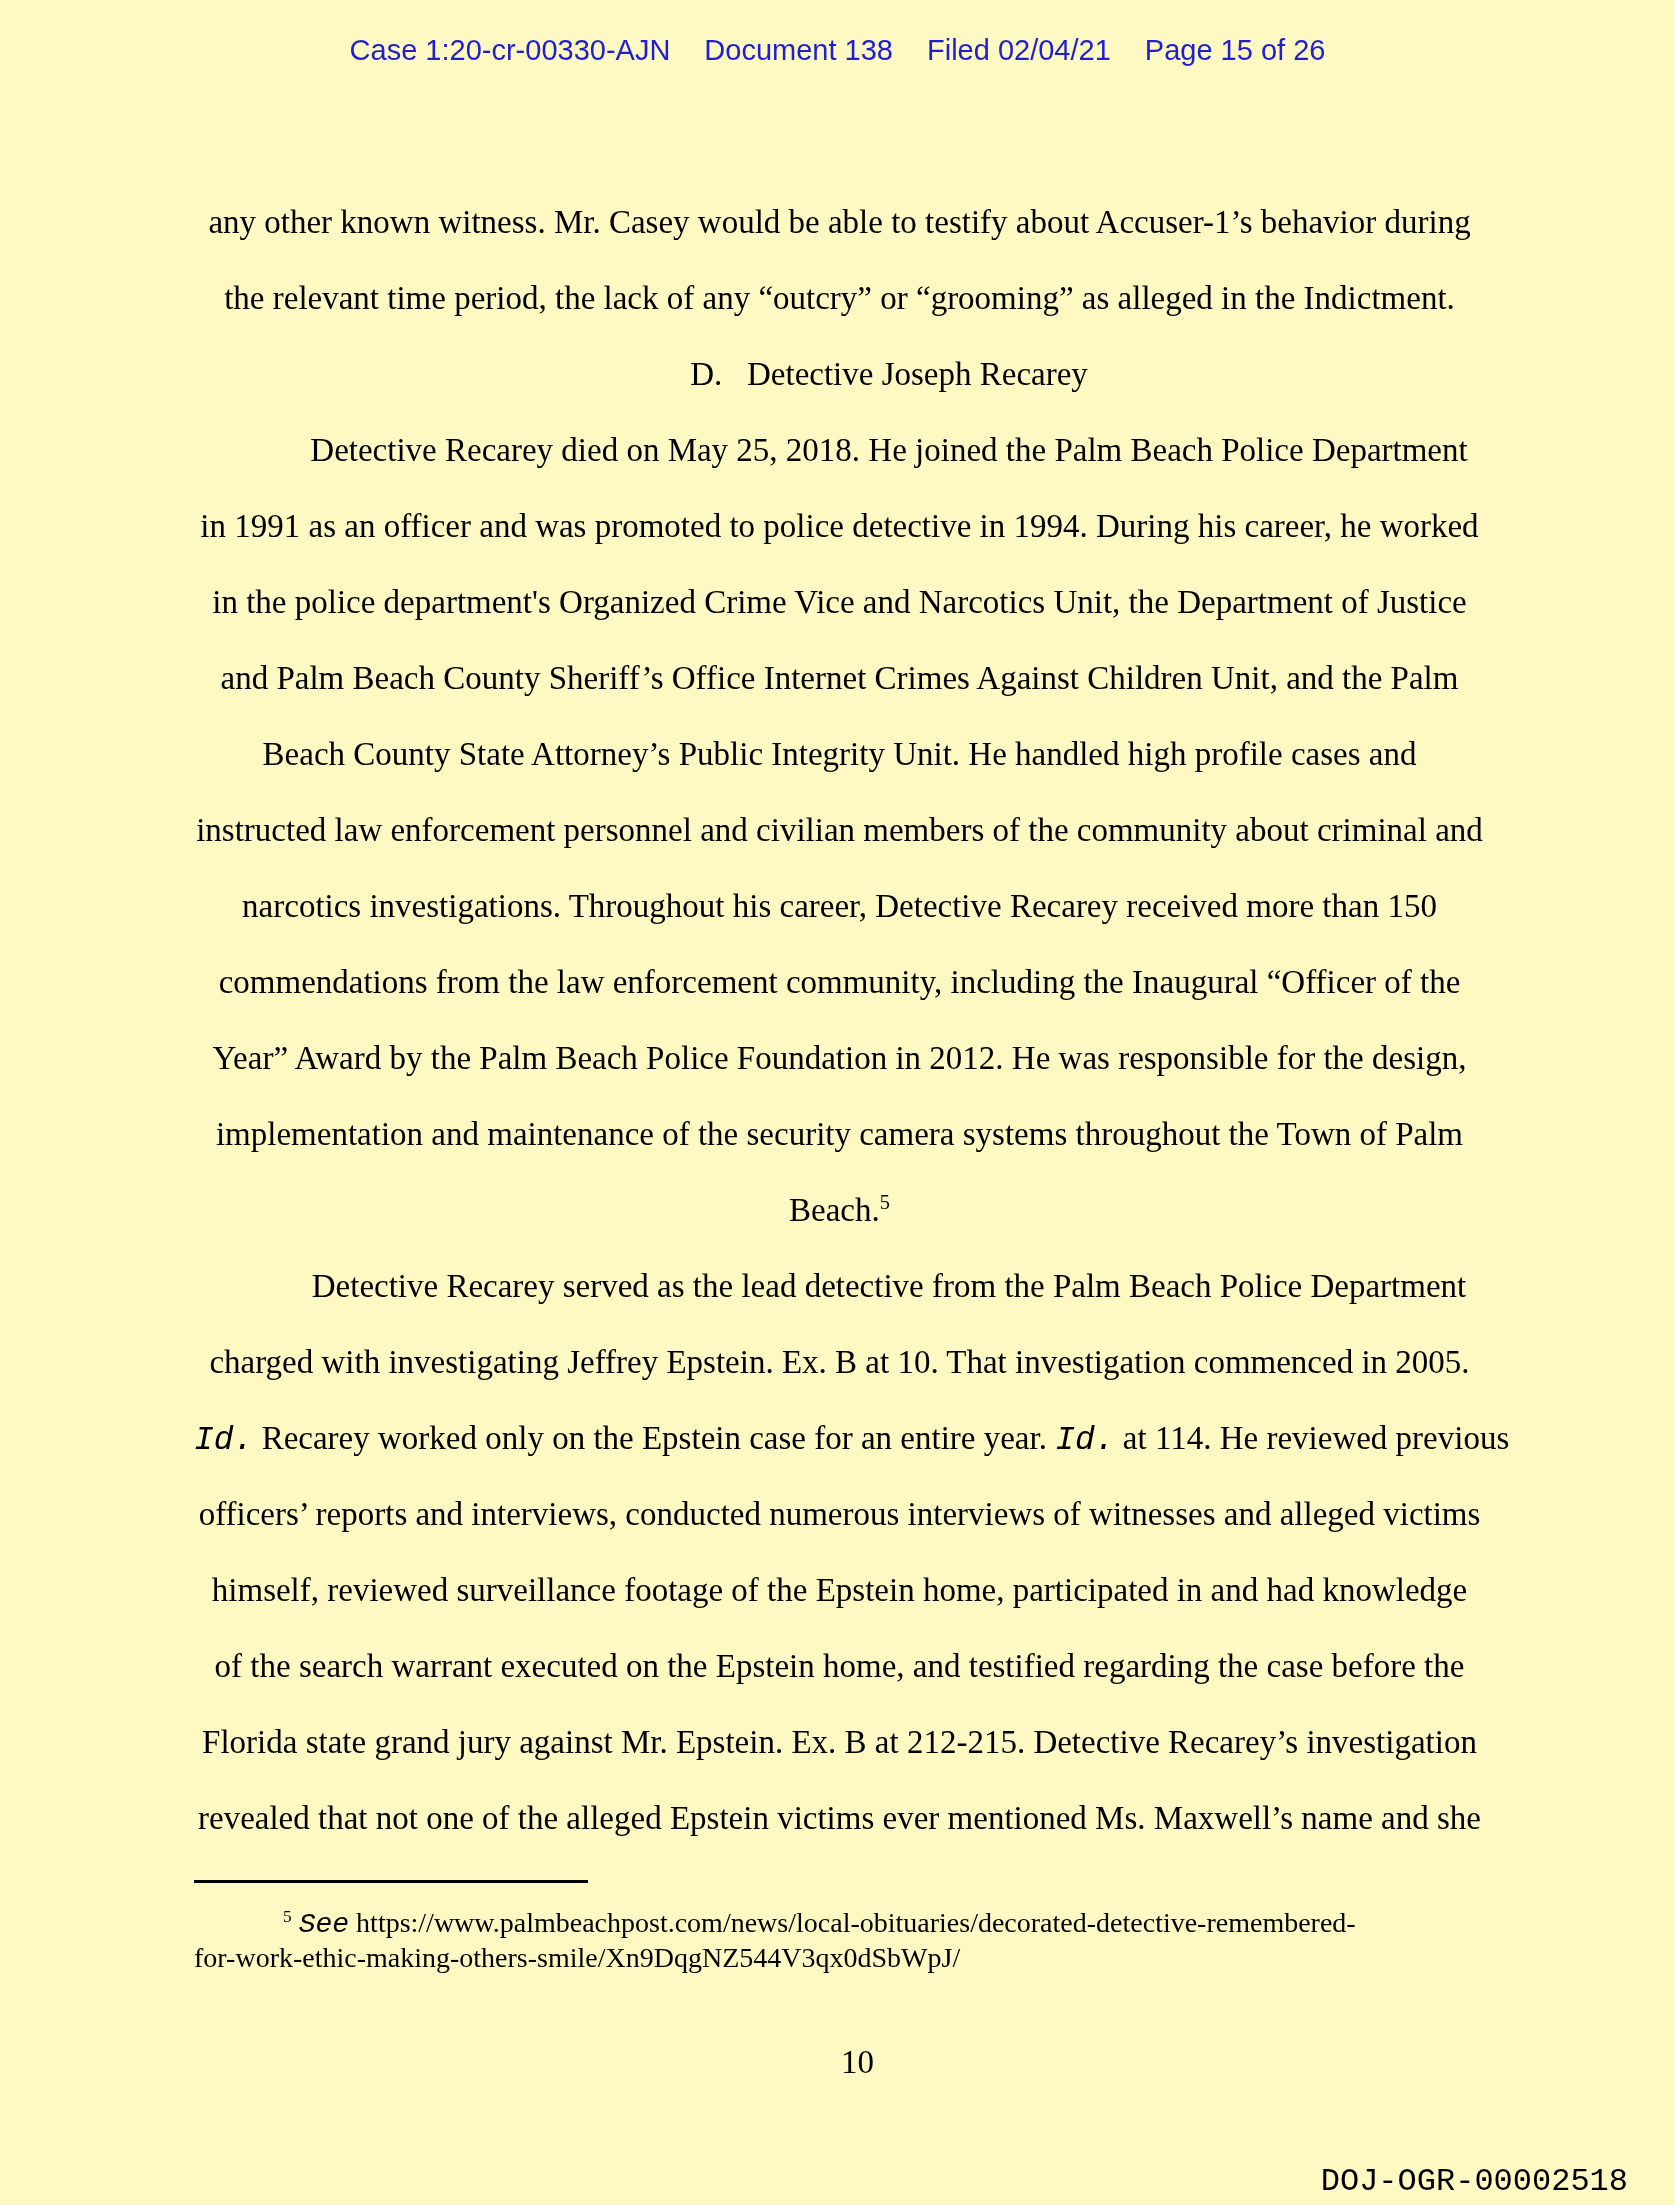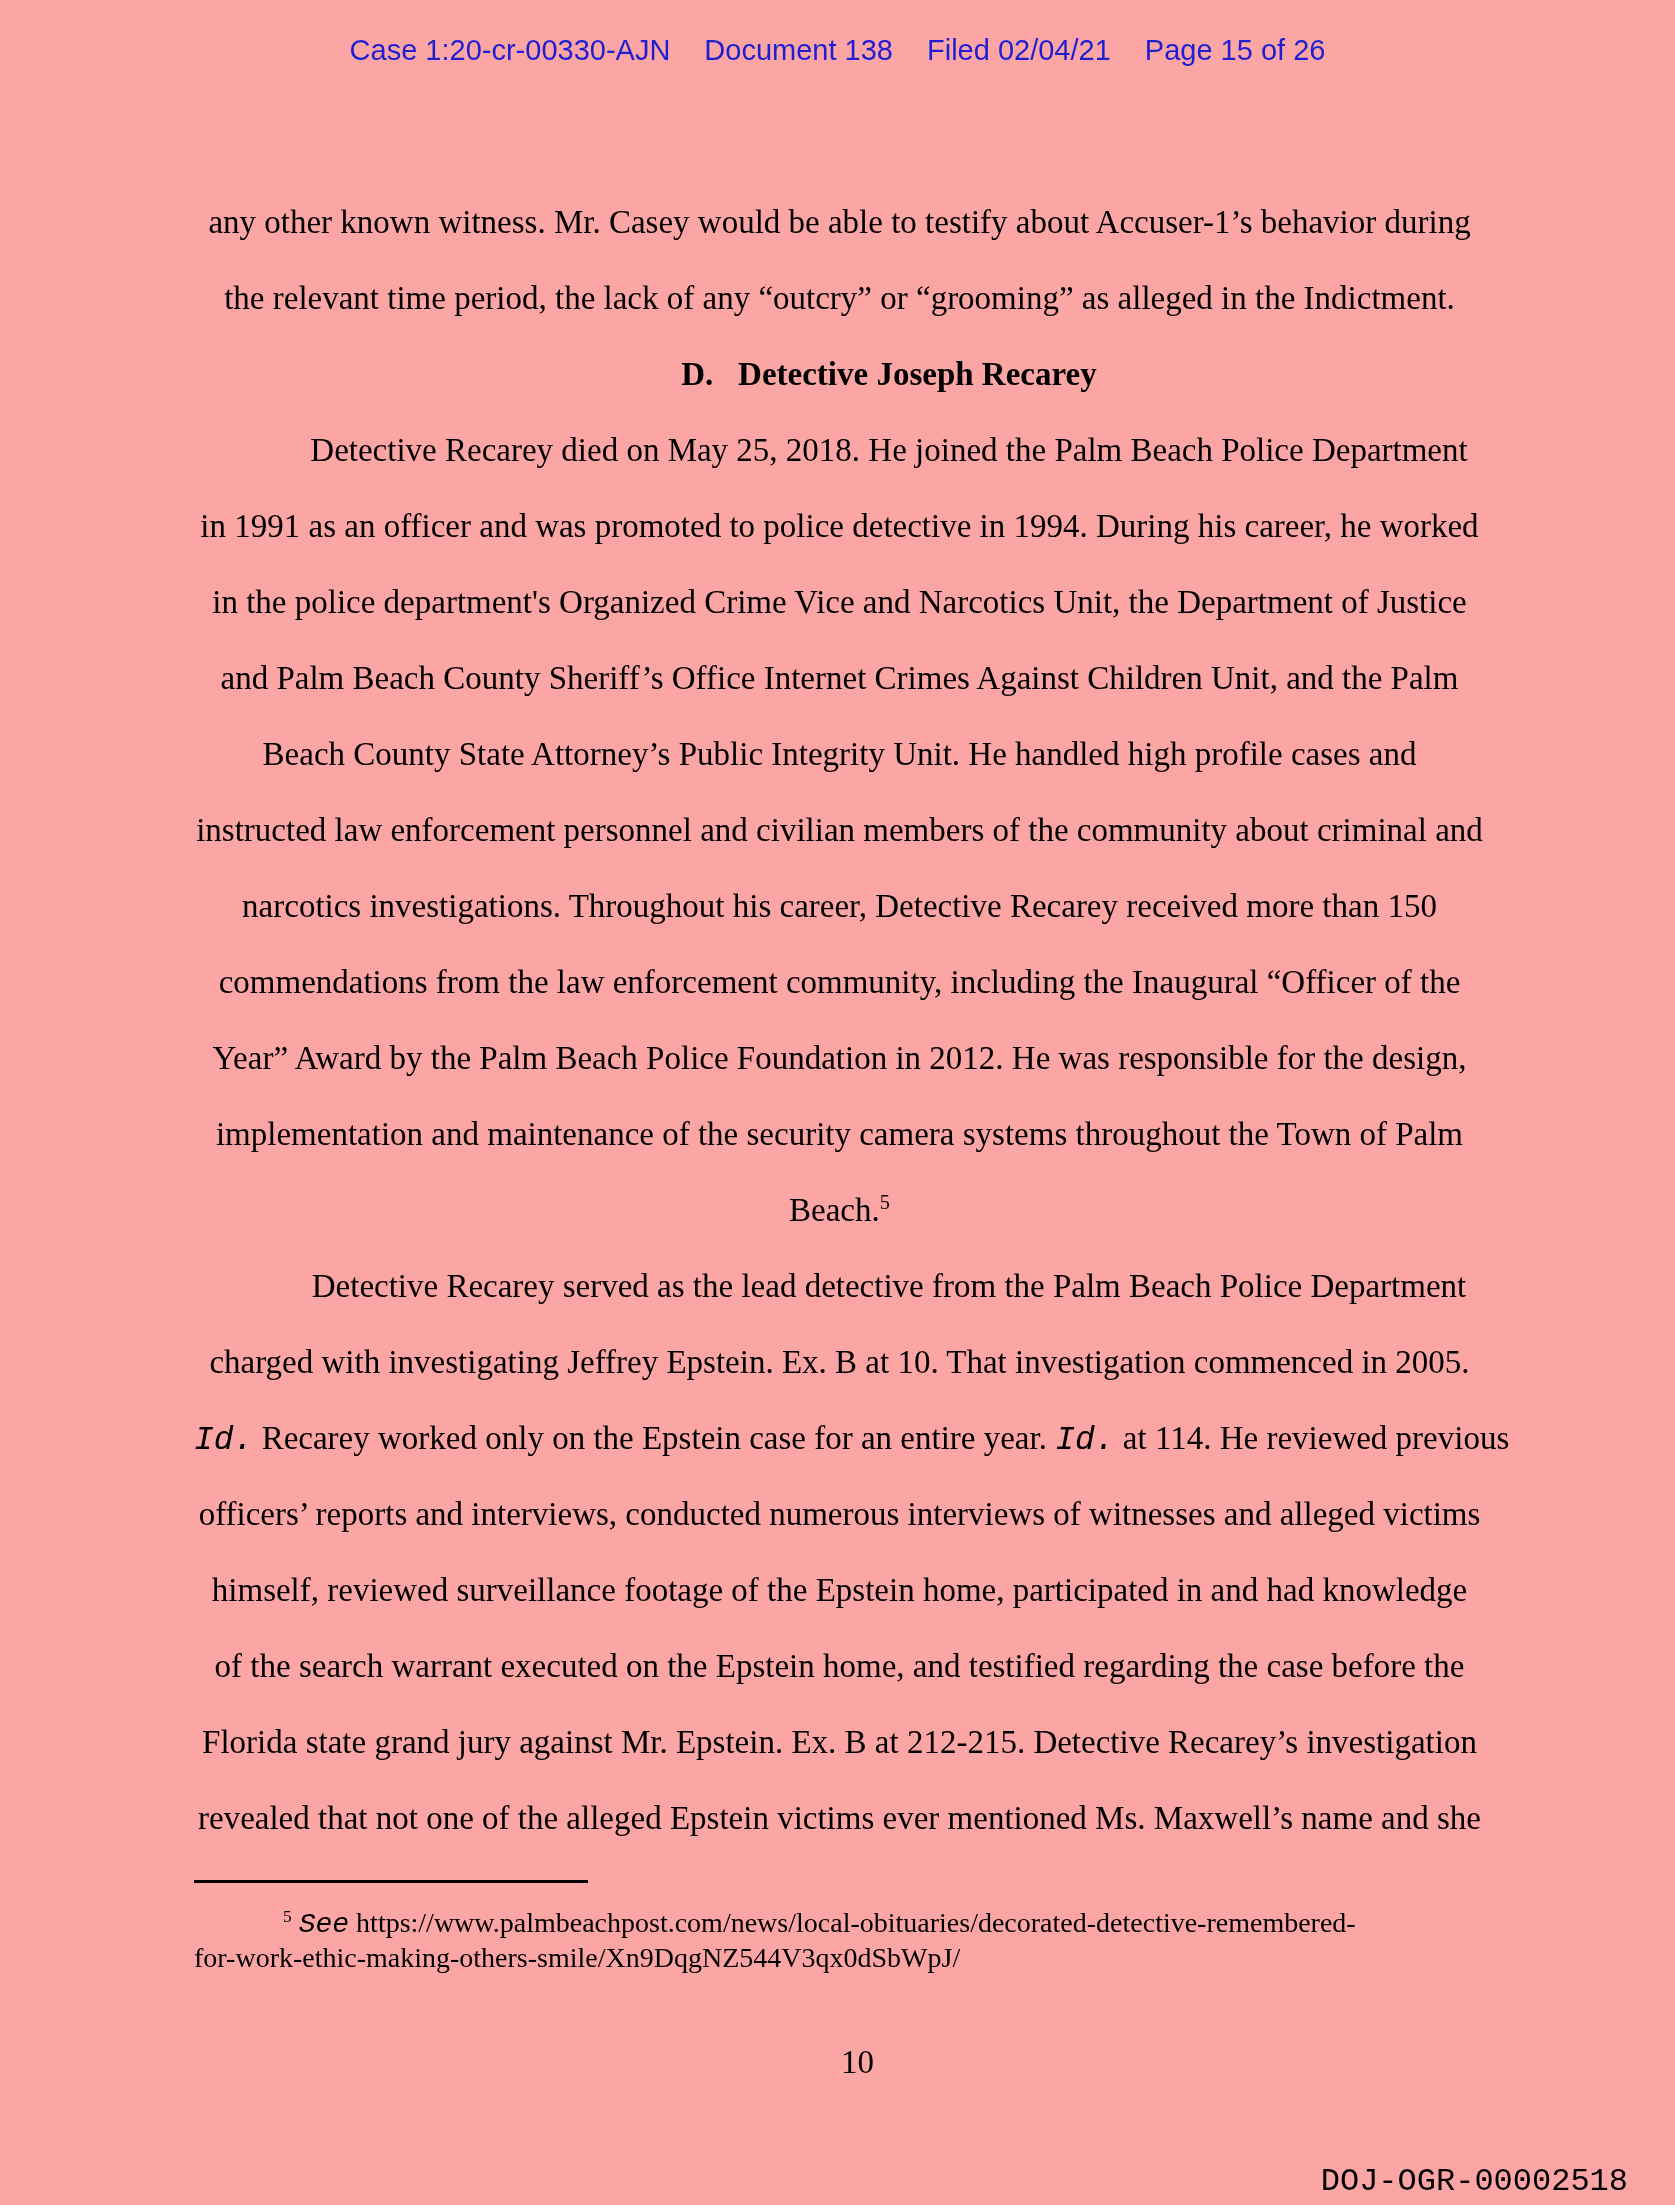--- a/index.html
+++ b/index.html
@@ -1,20 +1,20 @@
 <!DOCTYPE html>
 <html style="font-size:10.5px"><head>
 <meta charset="utf-8">
 <style>
   html,body{margin:0;padding:0;background:#e8e8e8;}
   .page{
     position:relative;
     width:1675px;
     height:2205px;
-    background:#fca5a5;
+    background:#fef9c3;
     font-family:"Liberation Serif", serif;
     color:#000;
     overflow:hidden;
     margin:0 auto;
   }
   .header{
     position:absolute;
     top:34px; left:0; width:100%;
     display:flex;
     justify-content:center;
@@ -29,21 +29,21 @@
     width:1291px;
     font-size:33px;
   }
   .body-text .line{
     height:76px;
     line-height:76px;
     white-space:nowrap;
     text-align:center;
   }
   .indent{ padding-left:99px; }
-  .bd{ font-weight:bold; }
+  .bd{ font-weight:normal; }
   .it{ font-style:italic;font-family:Liberation Mono, monospace; }
   .sup{
     vertical-align:super;
     font-size:62%;
     line-height:0;
   }
   .fn-sep{
     position:absolute;
     left:194px; top:1880px;
     width:394px; height:3.3px;

